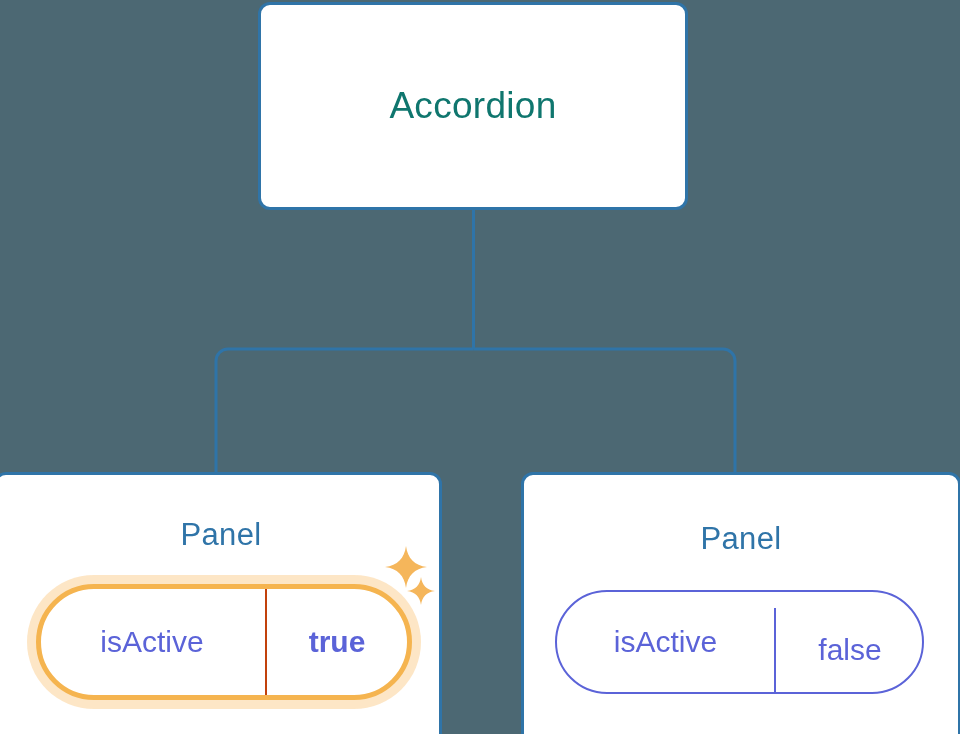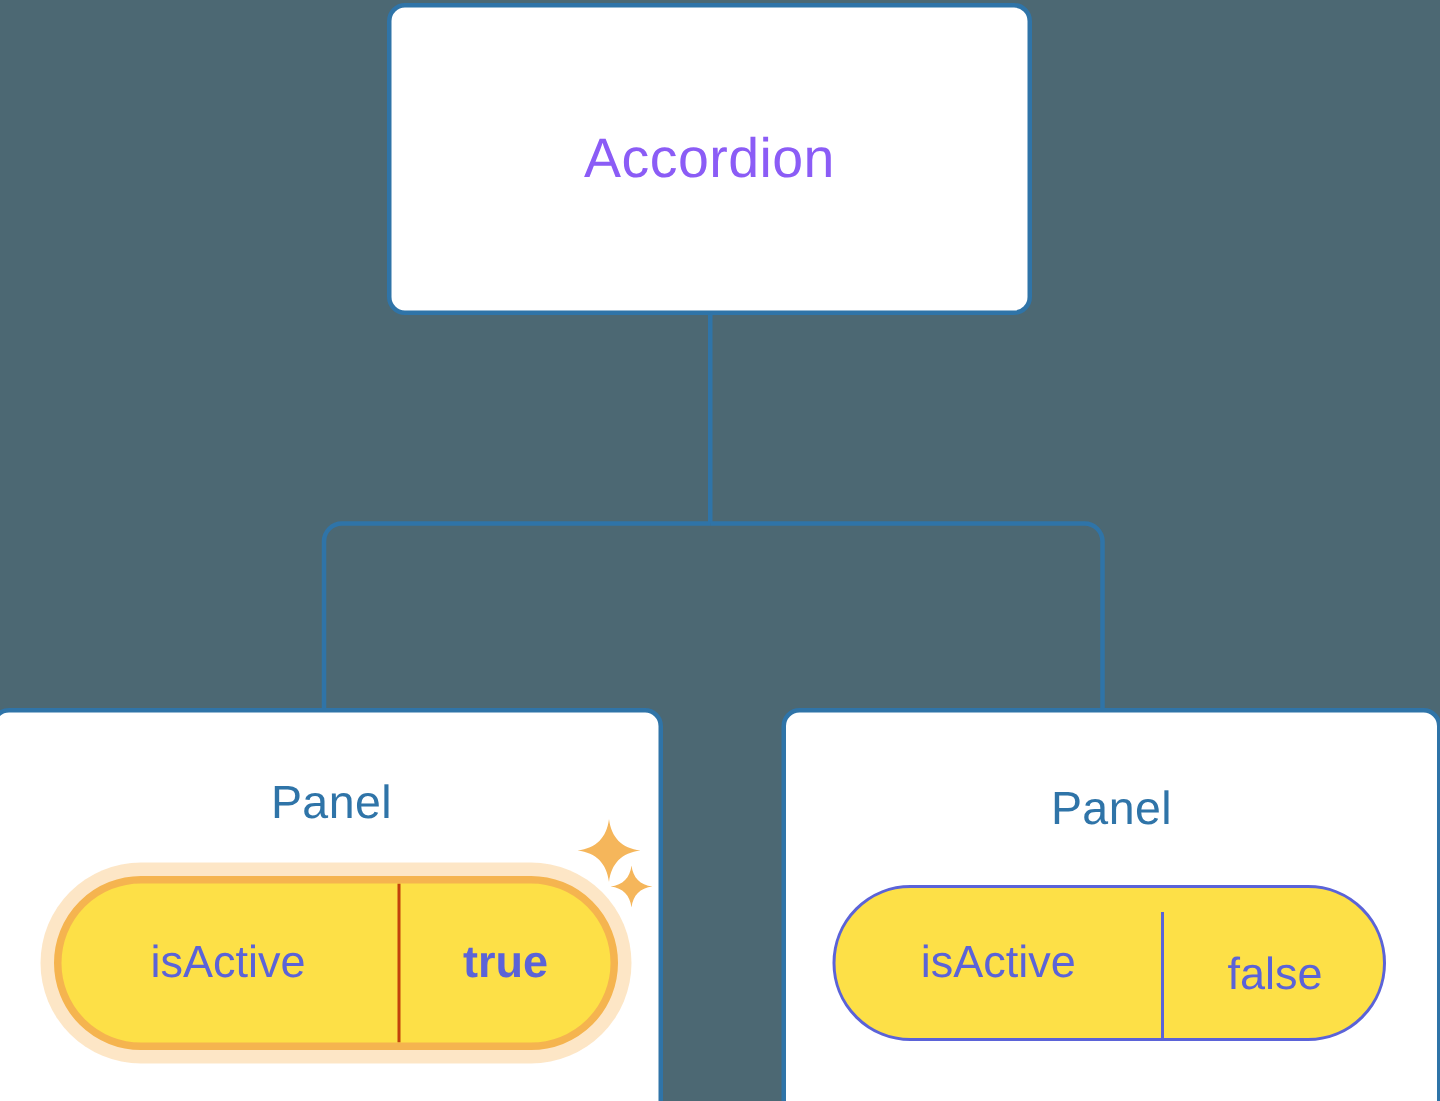--- a/index.html
+++ b/index.html
@@ -45,21 +45,21 @@
     width: 430px;
     height: 208px;
   }
   #node-accordion .node-title {
     position: absolute;
     left: 0;
     right: 0;
     top: 50%;
     transform: translateY(-50%);
     text-align: center;
-    color: #8b5cf6;
+    color: #0f766e;
     font-size: 37px;
     font-weight: 400;
     letter-spacing: 0.3px;
   }
 
   
   .panel-node {
     overflow: visible;
   }
   #node-panel-left {
@@ -87,21 +87,21 @@
   }
   #node-panel-left .panel-title { top: 42px; padding-left: 6px; }
   #node-panel-right .panel-title { top: 46px; }
 
   
   .pill {
     position: absolute;
     display: flex;
     align-items: stretch;
     box-sizing: border-box;
-    background: #fde047;
+    background: #ffffff;
     border-radius: 999px;
     overflow: hidden;
     text-align: center;
   }
   .pill-cell {
     display: flex;
     align-items: center;
     justify-content: center;
     font-size: 30px;
     color: #5b63d8;

